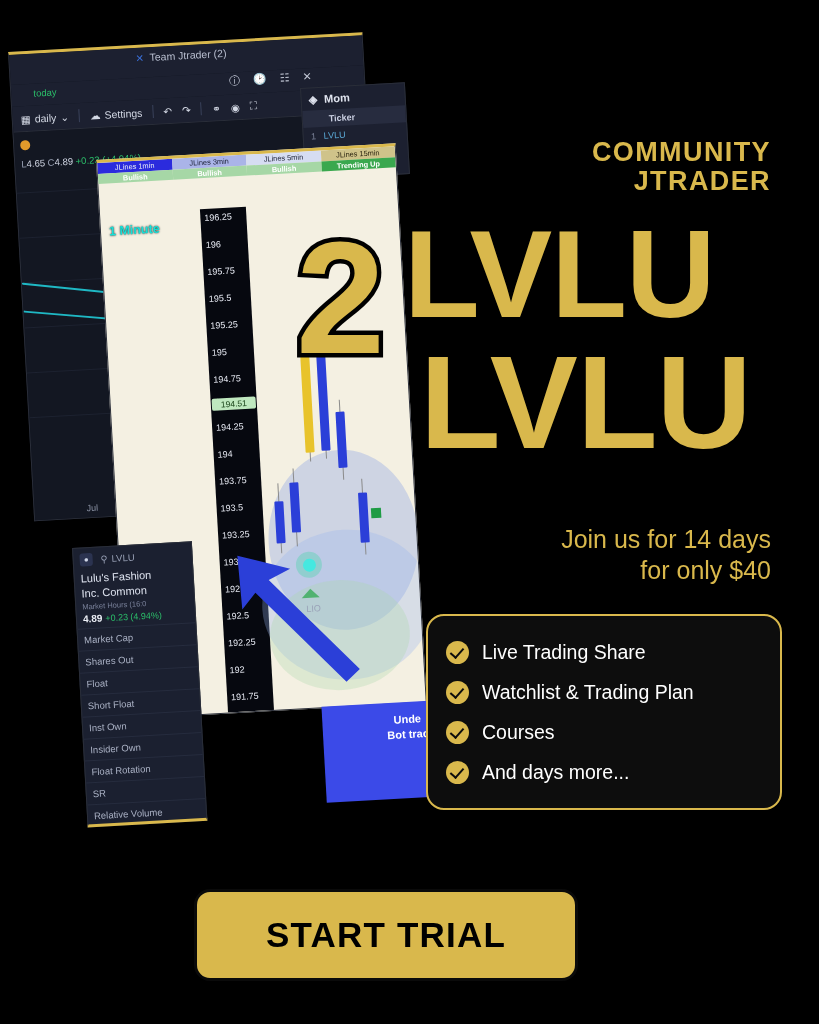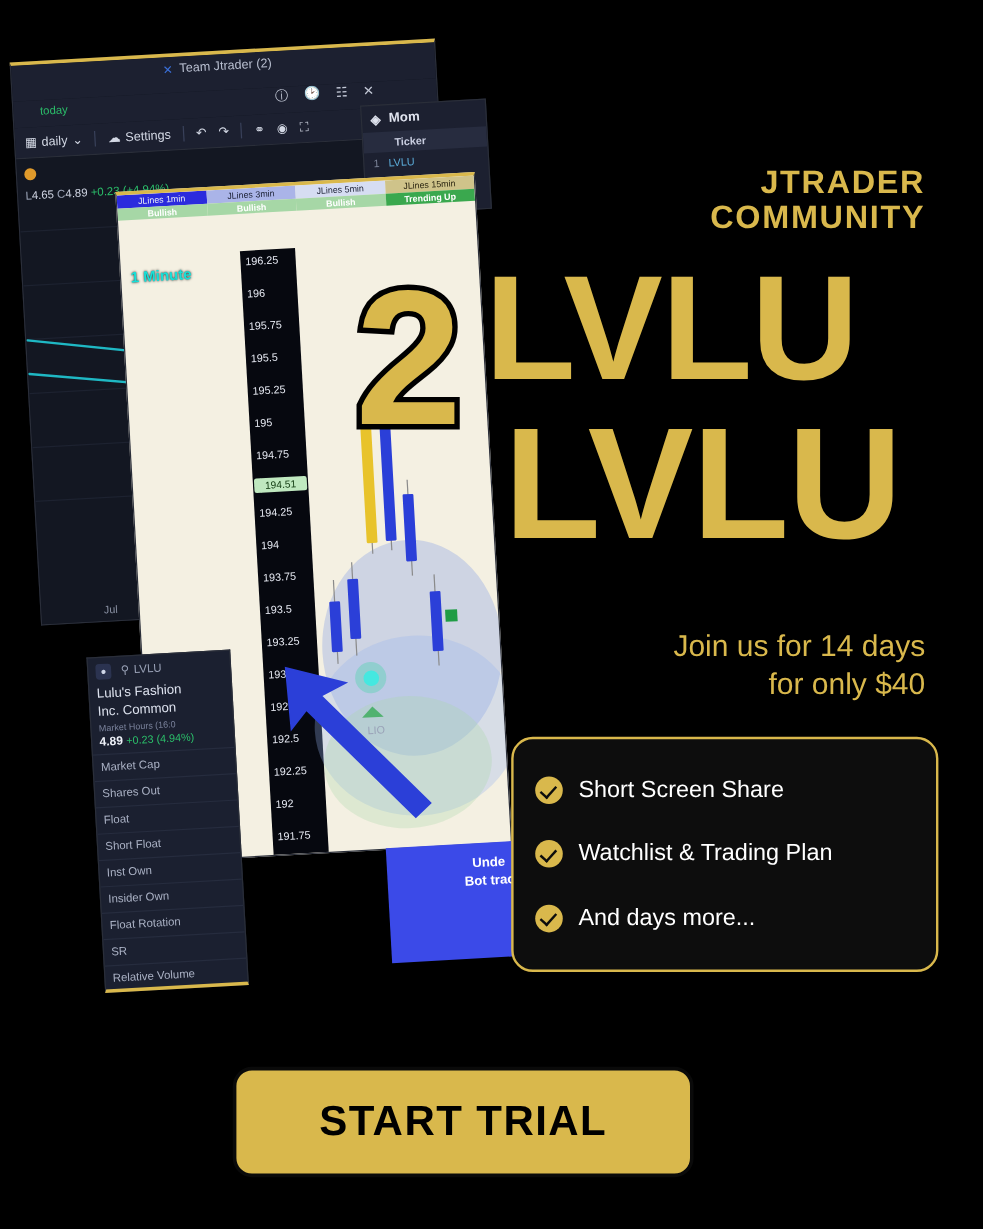--- a/index.html
+++ b/index.html
@@ -397,43 +397,47 @@
     <div class="st-row">
         <span>Relative Volume</span>
         <span class="v"></span>
       </div>
     <div class="st-row">
         <span class="v">$2</span>
       </div>
   </div>
 
   <div class="promo" id="brand">
+    <div>COMMUNITY</div>
     <div>JTRADER</div>
-    <div>COMMUNITY</div>
   </div>
 
   <div class="promo" id="bigword-2">2</div>
   <div class="promo" id="bigword-week">LVLU</div>
   <div class="promo" id="bigword-trial">LVLU</div>
 
   <div class="promo" id="subtitle">
     <div>Join us for 14 days</div>
     <div>for only $40</div>
   </div>
 
   <div class="promo" id="features">
     <div class="feat">
       <span class="feat-check"></span>
-      <span class="feat-label">Short Screen Share</span>
+      <span class="feat-label">Live Trading Share</span>
     </div>
     <div class="feat">
       <span class="feat-check"></span>
       <span class="feat-label">Watchlist &amp; Trading Plan</span>
     </div>
     <div class="feat">
       <span class="feat-check"></span>
+      <span class="feat-label">Courses</span>
+    </div>
+    <div class="feat">
+      <span class="feat-check"></span>
       <span class="feat-label">And days more...</span>
     </div>
   </div>
 
   <div class="promo" id="cta">START TRIAL</div>
 
 </div>
 
 </body></html>

